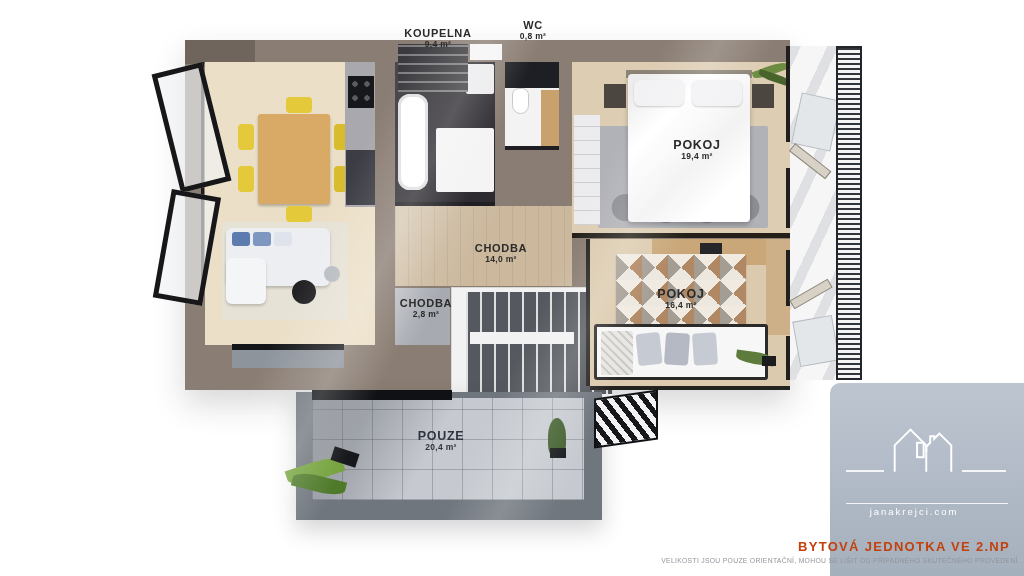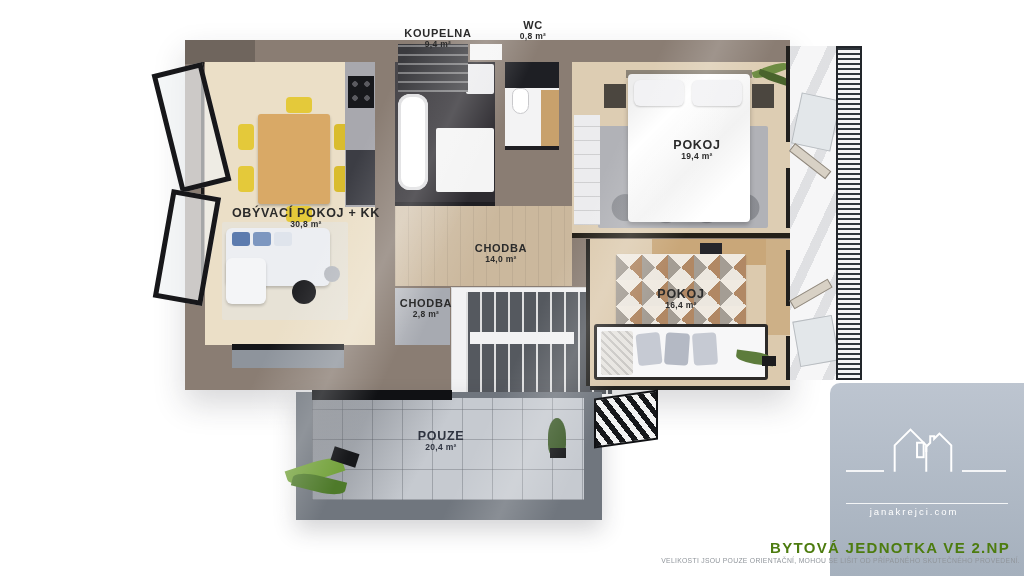--- a/index.html
+++ b/index.html
@@ -10,22 +10,22 @@
   .lbl{position:absolute;transform:translateX(-50%);text-align:center;color:#2b2b2b;
        line-height:1.15;white-space:nowrap;}
   .lbl .lname{display:block;font-weight:700;font-size:11px;letter-spacing:.7px;}
   .lbl .larea{display:block;font-size:8.5px;font-weight:600;letter-spacing:.3px;}
   .lbl-lg .lname{font-size:12.5px;}
   
   .plank-v{background-image:repeating-linear-gradient(90deg,rgba(0,0,0,.05) 0 1px,transparent 1px 15px);}
   .plank-h{background-image:repeating-linear-gradient(0deg,rgba(0,0,0,.06) 0 1px,transparent 1px 10px);}
   
   .logo-line{position:absolute;height:2px;background:rgba(255,255,255,.85);}
-  .footer-title{position:absolute;right:14px;top:539px;font-size:15px;font-weight:800;
-                letter-spacing:1.3px;color:#4d7c0f;margin-left:36px;}
+  .footer-title{position:absolute;right:14px;top:539px;font-size:13px;font-weight:800;
+                letter-spacing:1.3px;color:#c2410c;margin-left:36px;}
   .footer-disc{position:absolute;right:4px;top:557px;font-size:6.8px;letter-spacing:.3px;
                color:#90959b;white-space:nowrap;}
 </style>
 </head>
 <body>
 
 <div id="canvas">
 
   <div class="abs" style="left:185px;top:40px;width:605px;height:350px;background:#8a7d73;box-shadow:0 14px 30px rgba(40,40,50,.18);"></div>
   <div class="abs" style="left:185px;top:40px;width:70px;height:24px;background:#6f655d;"></div>
@@ -158,24 +158,20 @@
     <span class="larea">9,4 m²</span>
   </div>
   <div class="lbl" style="left:533px;top:19px;">
     <span class="lname">WC</span>
     <span class="larea">0,8 m²</span>
   </div>
   <div class="lbl lbl-lg" style="left:697px;top:138px;">
     <span class="lname">POKOJ</span>
     <span class="larea">19,4 m²</span>
   </div>
-  <div class="lbl lbl-lg" style="left:306px;top:206px;">
-    <span class="lname">OBÝVACÍ POKOJ + KK</span>
-    <span class="larea">30,8 m²</span>
-  </div>
   <div class="lbl" style="left:501px;top:242px;">
     <span class="lname">CHODBA</span>
     <span class="larea">14,0 m²</span>
   </div>
   <div class="lbl" style="left:426px;top:297px;">
     <span class="lname">CHODBA</span>
     <span class="larea">2,8 m²</span>
   </div>
   <div class="lbl lbl-lg" style="left:681px;top:287px;">
     <span class="lname">POKOJ</span>

